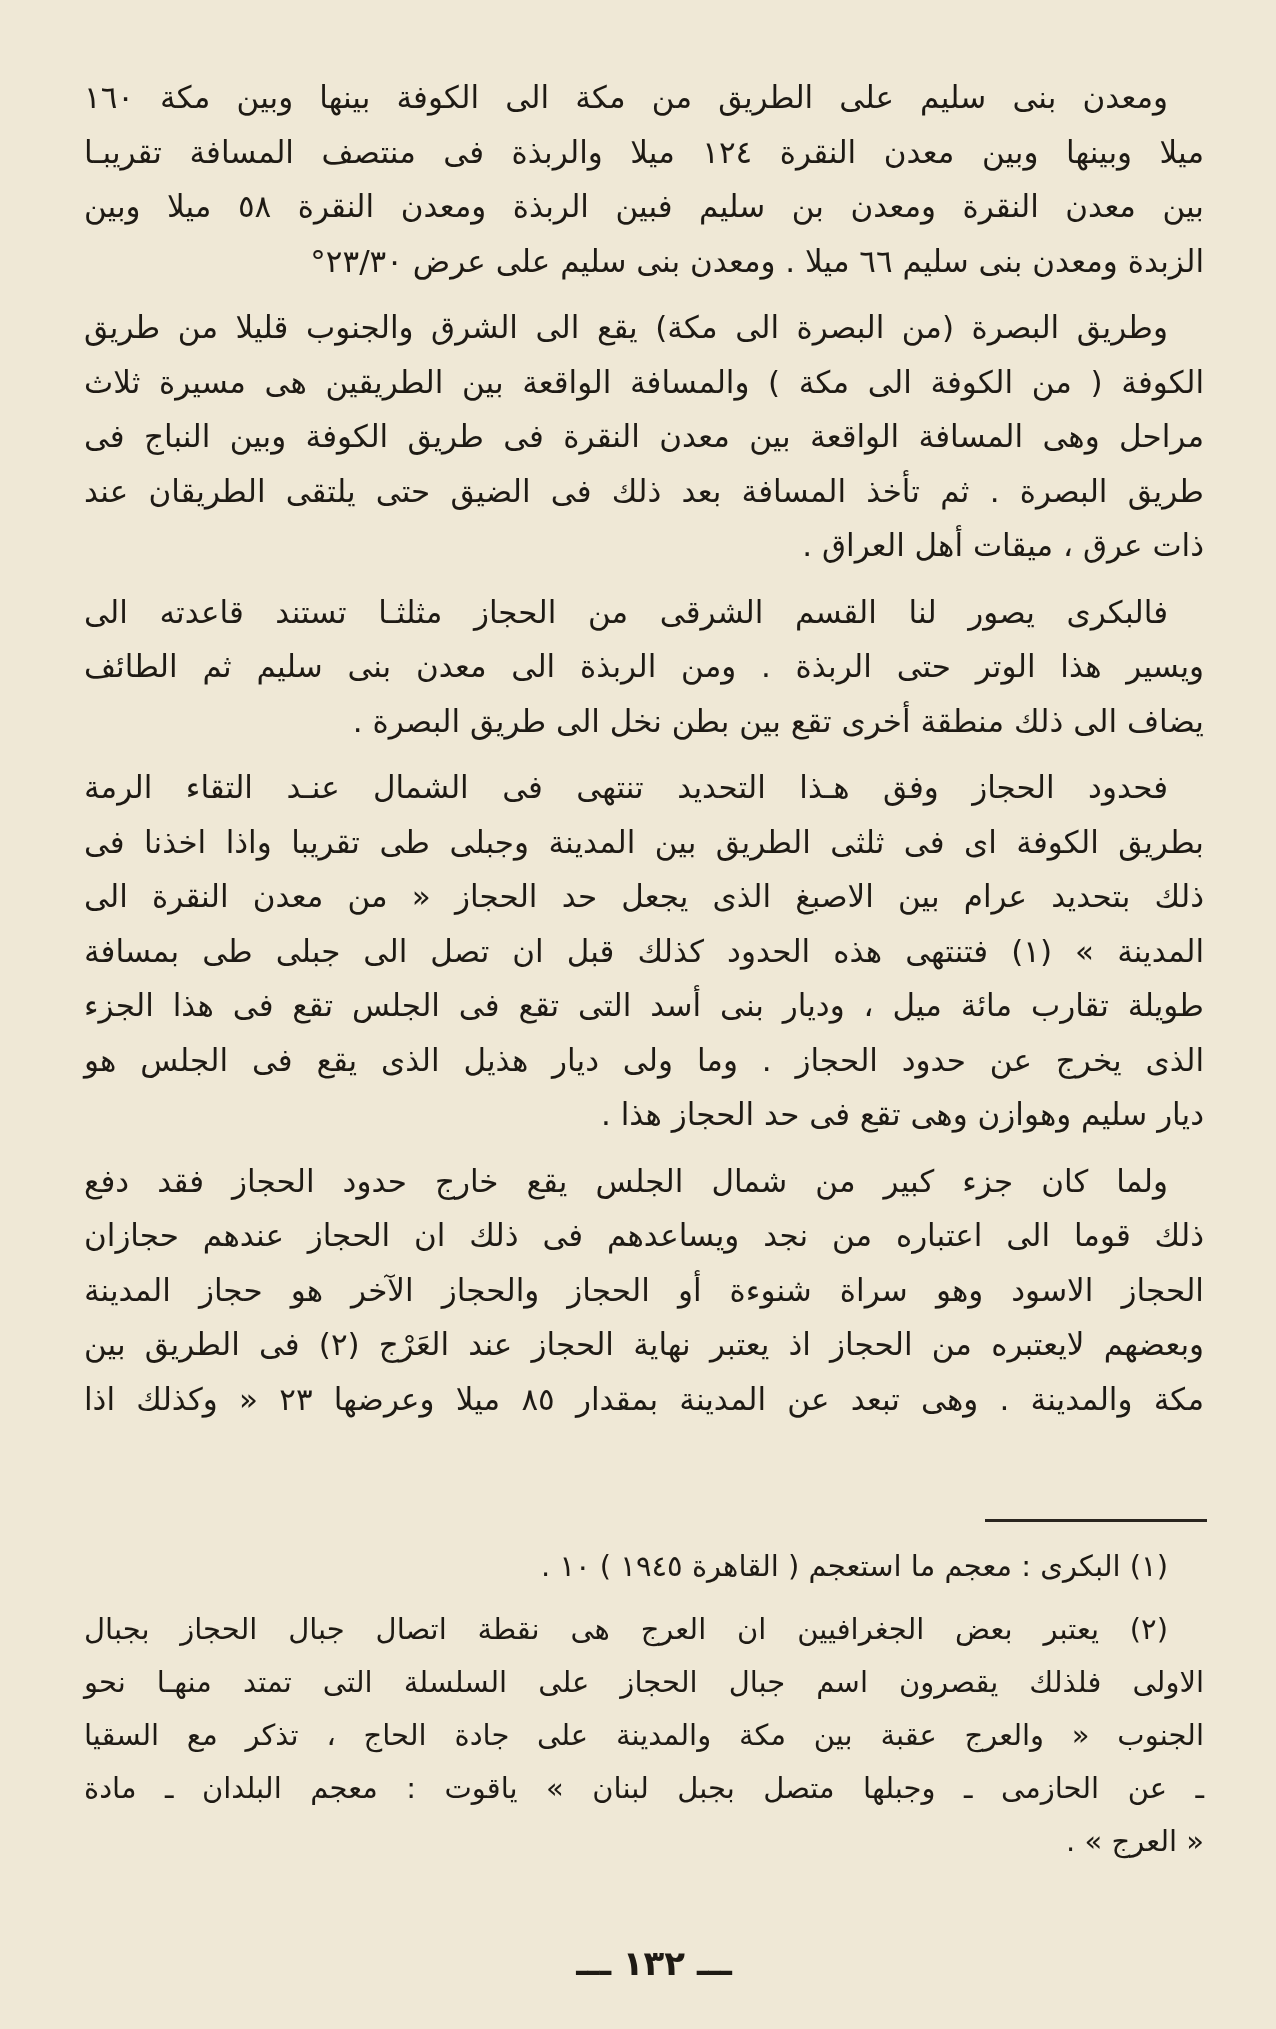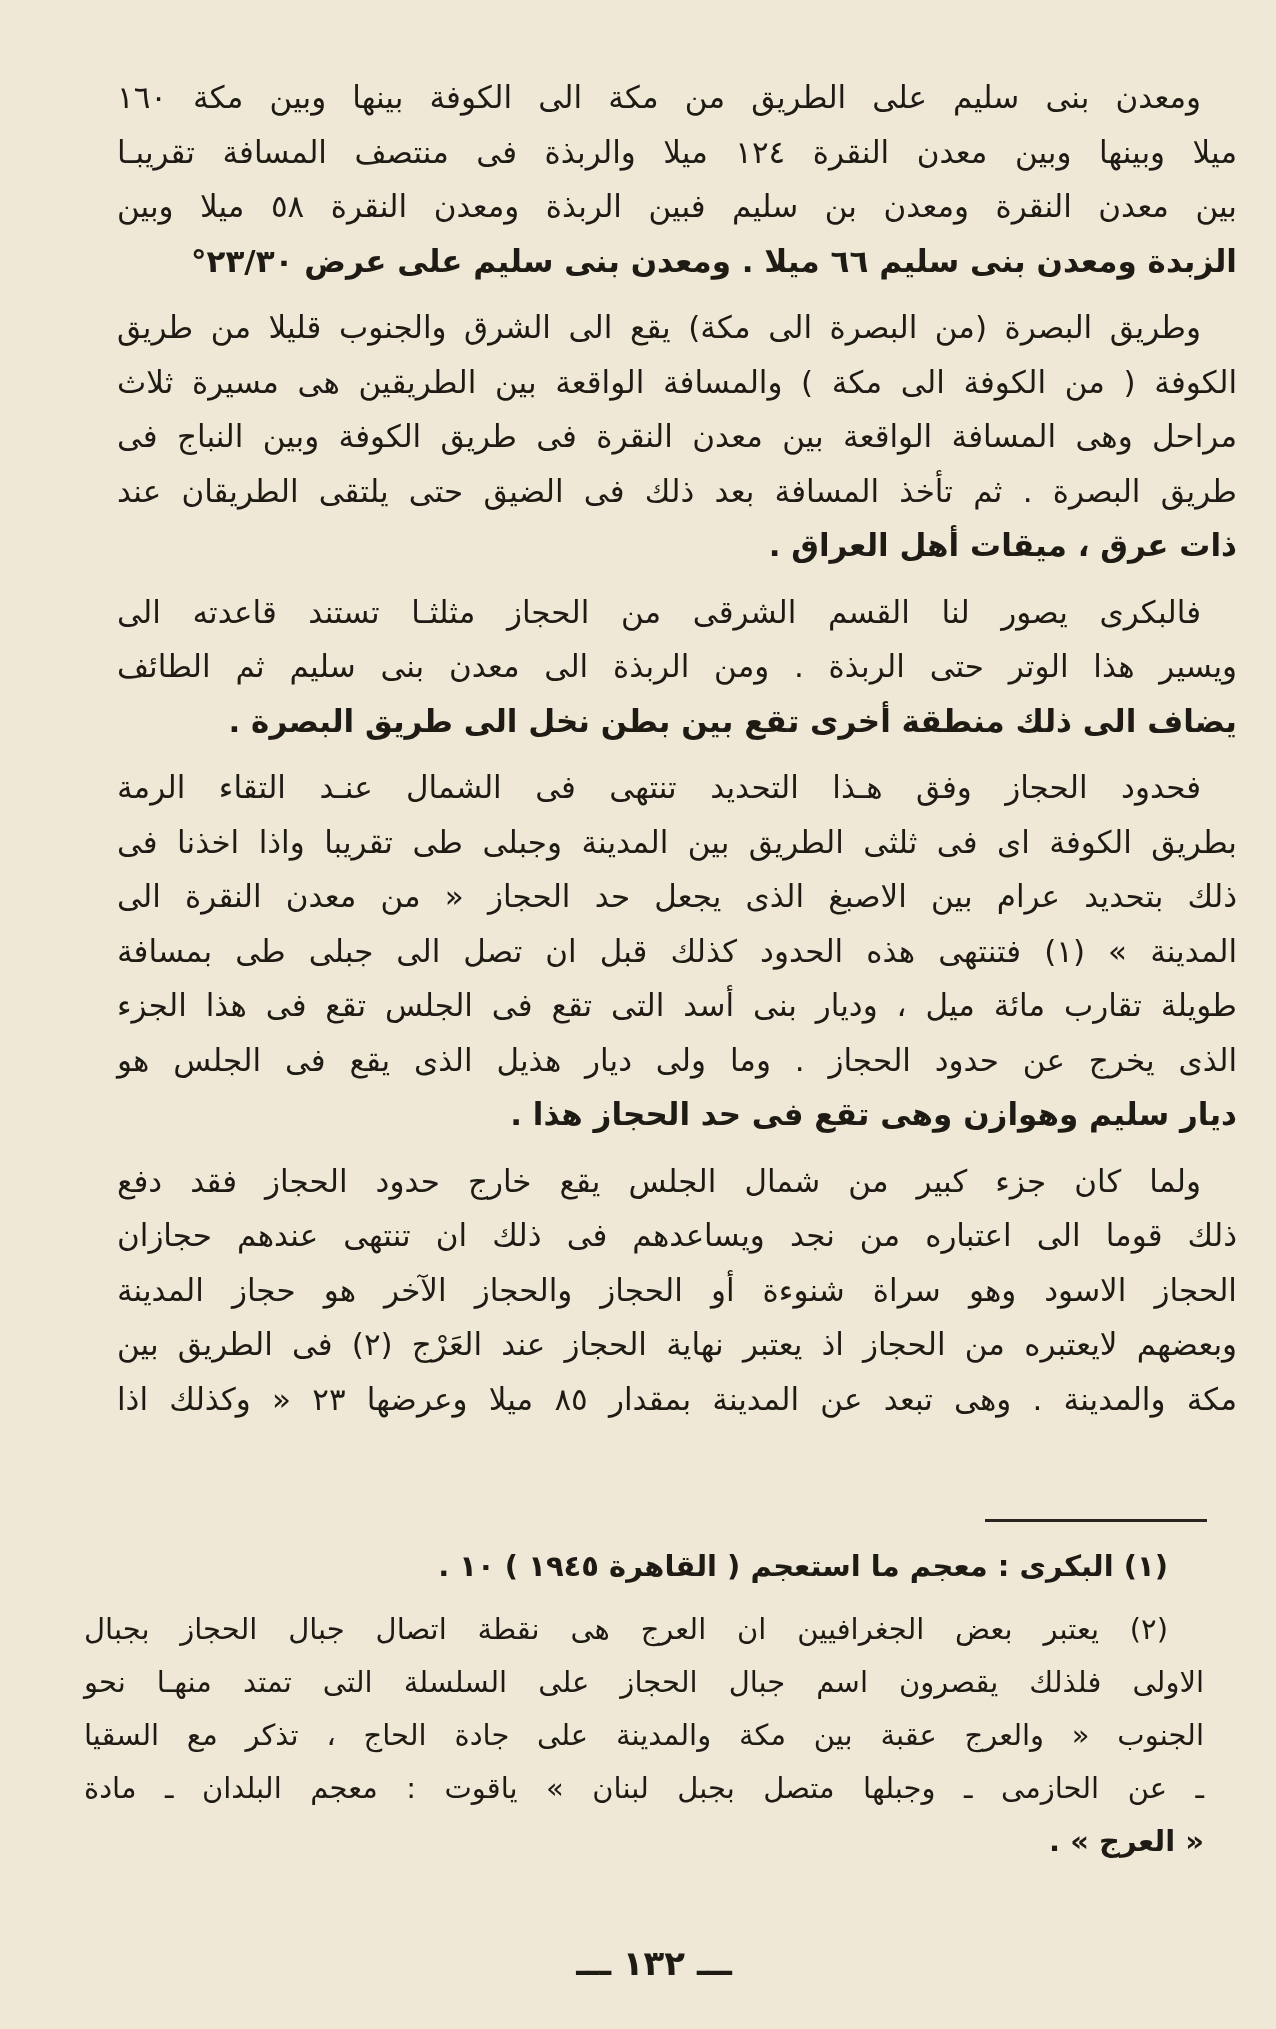--- a/index.html
+++ b/index.html
@@ -13,31 +13,30 @@
     color: #1e1a14;
   }
   .page {
     position: absolute;
     left: 84px;
     top: 70px;
     width: 1120px;
     direction: rtl;
     text-align: justify;
     text-align-last: right;
-    margin-left: 33px;
   }
   .para {
     font-size: 31px;
     line-height: 54.5px;
     margin: 0 0 12px 0;
     text-indent: 36px;
   }
   .line { display: block; text-indent: 0; }
   .line.first { padding-right: 36px; }
-  .line.last { text-align-last: right; font-weight: bold; }
+  .line.last { text-align-last: right; }
   .footnote-rule {
     position: absolute;
     left: 985px;
     top: 1519px;
     width: 222px;
     height: 3px;
     background: #2a2520;
   }
   .footnotes {
     position: absolute;
@@ -94,21 +93,21 @@
     <span class="line first">فحدود الحجاز وفق هـذا التحديد تنتهى فى الشمال عنـد التقاء الرمة</span>
     <span class="line">بطريق الكوفة اى فى ثلثى الطريق بين المدينة وجبلى طى تقريبا واذا اخذنا فى</span>
     <span class="line">ذلك بتحديد عرام بين الاصبغ الذى يجعل حد الحجاز « من معدن النقرة الى</span>
     <span class="line">المدينة » (١) فتنتهى هذه الحدود كذلك قبل ان تصل الى جبلى طى بمسافة</span>
     <span class="line">طويلة تقارب مائة ميل ، وديار بنى أسد التى تقع فى الجلس تقع فى هذا الجزء</span>
     <span class="line">الذى يخرج عن حدود الحجاز . وما ولى ديار هذيل الذى يقع فى الجلس هو</span>
     <span class="line last">ديار سليم وهوازن وهى تقع فى حد الحجاز هذا .</span>
   </p>
   <p class="para">
     <span class="line first">ولما كان جزء كبير من شمال الجلس يقع خارج حدود الحجاز فقد دفع</span>
-    <span class="line">ذلك قوما الى اعتباره من نجد ويساعدهم فى ذلك ان تنتهى عندهم حجازان</span>
+    <span class="line">ذلك قوما الى اعتباره من نجد ويساعدهم فى ذلك ان الحجاز عندهم حجازان</span>
     <span class="line">الحجاز الاسود وهو سراة شنوءة أو الحجاز والحجاز الآخر هو حجاز المدينة</span>
     <span class="line">وبعضهم لايعتبره من الحجاز اذ يعتبر نهاية الحجاز عند العَرْج (٢) فى الطريق بين</span>
     <span class="line">مكة والمدينة . وهى تبعد عن المدينة بمقدار ٨٥ ميلا وعرضها ٢٣ « وكذلك اذا</span>
   </p>
 </div>
 
 <div class="footnote-rule"></div>
 
 <div class="footnotes">
   <p class="fn">

